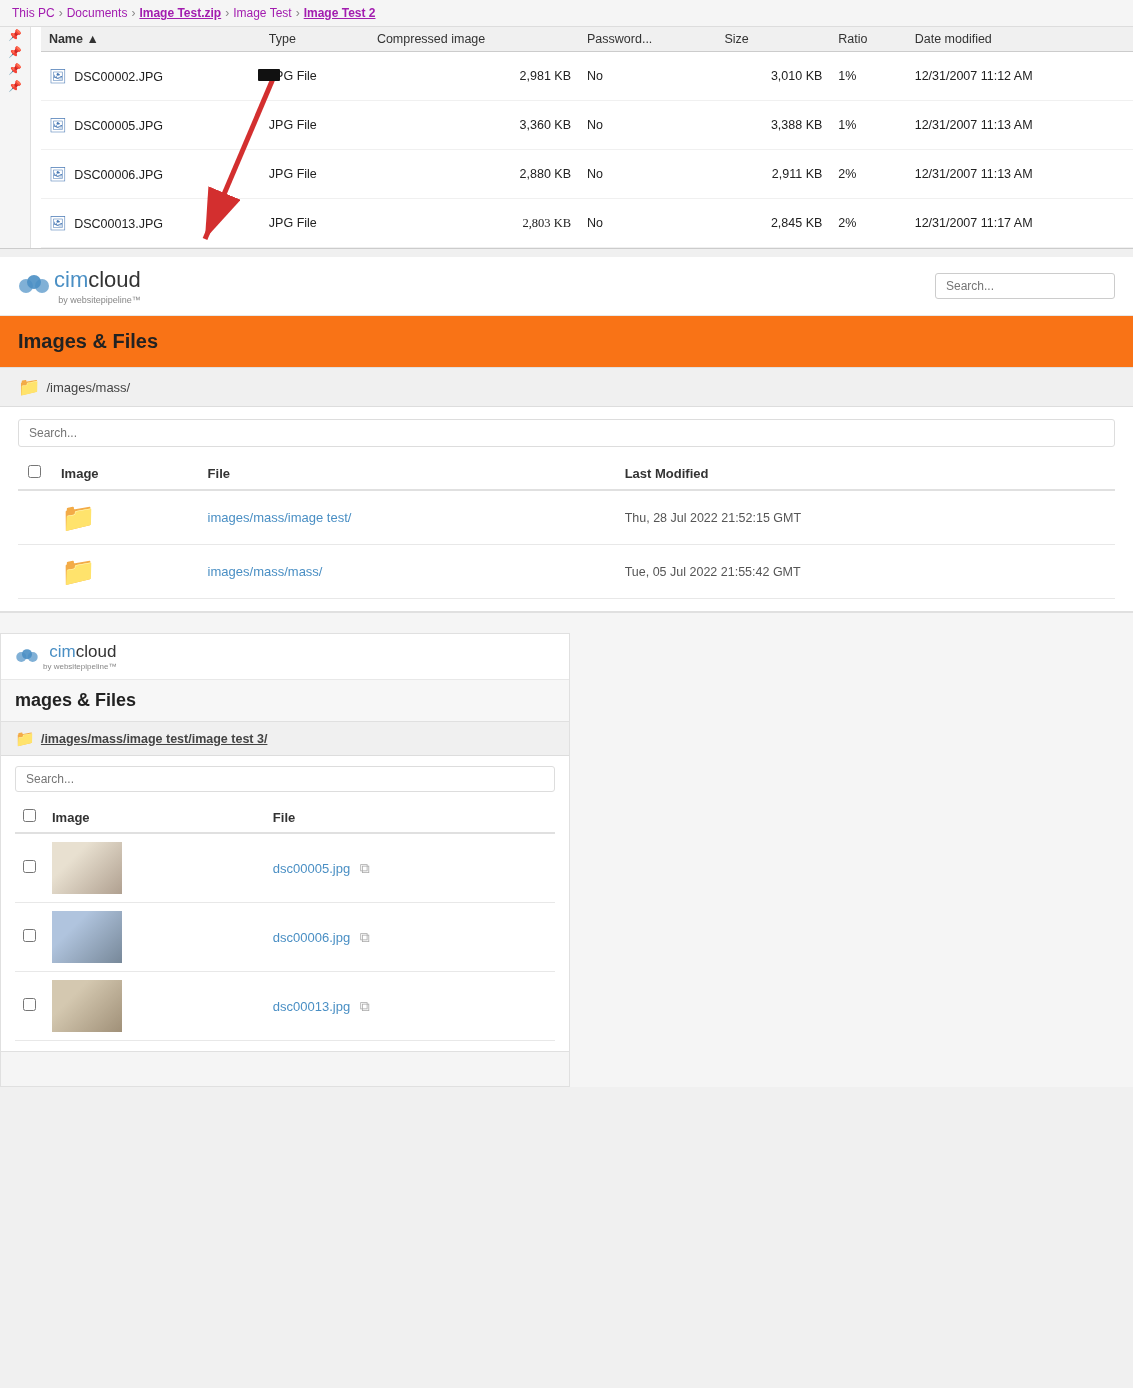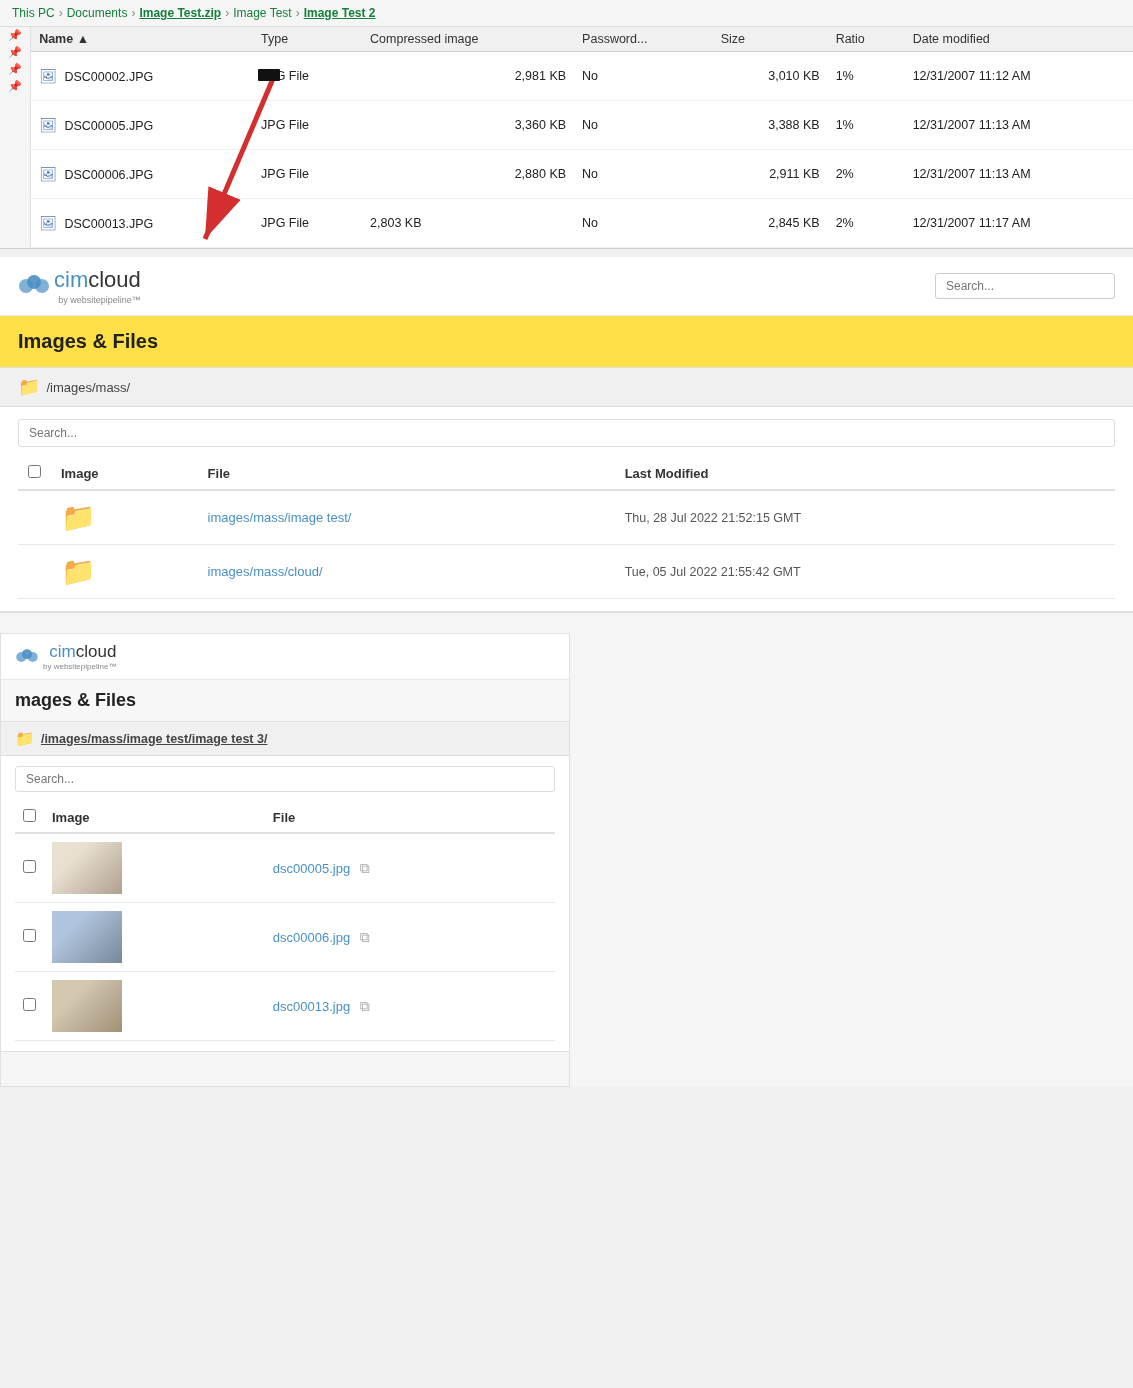--- a/index.html
+++ b/index.html
@@ -14,27 +14,28 @@
     .breadcrumb-bar {
       background: #f5f5f5;
       border-bottom: 1px solid #ddd;
       padding: 6px 12px;
       font-size: 12px;
       color: #333;
       display: flex;
       align-items: center;
       gap: 4px;
     }
-    .breadcrumb-bar span { color: #15803d; }
+    .breadcrumb-bar span { color: #a21caf; }
     .breadcrumb-bar .sep { color: #888; }
     .breadcrumb-bar .bold { font-weight: bold; text-decoration: underline; }
     .explorer-table {
       width: 100%;
       border-collapse: collapse;
       font-size: 12.5px;
+      margin-left: 10px;
     }
     .explorer-table th {
       background: #f0f0f0;
       border-bottom: 1px solid #ccc;
       padding: 5px 8px;
       text-align: left;
       font-weight: normal;
       color: #333;
       white-space: nowrap;
     }
@@ -98,21 +99,21 @@
     }
     .search-box {
       border: 1px solid #ccc;
       border-radius: 3px;
       padding: 5px 10px;
       font-size: 12px;
       color: #aaa;
       width: 180px;
     }
     .page-title {
-      background: #fde047;
+      background: #f97316;
       border-bottom: 1px solid #e0e0e0;
       padding: 14px 18px;
       font-size: 20px;
       font-weight: bold;
       color: #222;
     }
     .path-bar {
       background: #f0f0f0;
       border-bottom: 1px solid #ddd;
       padding: 8px 18px;
@@ -306,21 +307,21 @@
       <td style="text-align:right;">2,911 KB</td>
       <td>2%</td>
       <td>12/31/2007 11:13 AM</td>
     </tr>
             <tr>
       <td>
         <span class="file-icon">🖼</span>
         <span class="file-name">DSC00013.JPG</span>
       </td>
       <td>JPG File</td>
-      <td style="">2,803 KB</td>
+      <td style="text-align:right;font-family:Liberation Serif, serif;">2,803 KB</td>
       <td>No</td>
       <td style="text-align:right;">2,845 KB</td>
       <td>2%</td>
       <td>12/31/2007 11:17 AM</td>
     </tr>
           </tbody>
       </table>
     </div>
   </div>
 
@@ -387,21 +388,21 @@
         <a href="#" class="file-link">images/mass/image test/</a>
       </td>
       <td class="date-col">Thu, 28 Jul 2022 21:52:15 GMT</td>
     </tr>
             <tr>
       <td></td>
       <td>
         <span style="font-size:28px; color:#666;">📁</span>
       </td>
       <td>
-        <a href="#" class="file-link">images/mass/cloud/</a>
+        <a href="#" class="file-link">images/mass/mass/</a>
       </td>
       <td class="date-col">Tue, 05 Jul 2022 21:55:42 GMT</td>
     </tr>
           </tbody>
       </table>
     </div>
   </div>
 
   <div style="background:#f5f5f5; padding: 10px 0 0 0;">
     <div class="cim-section-2">

